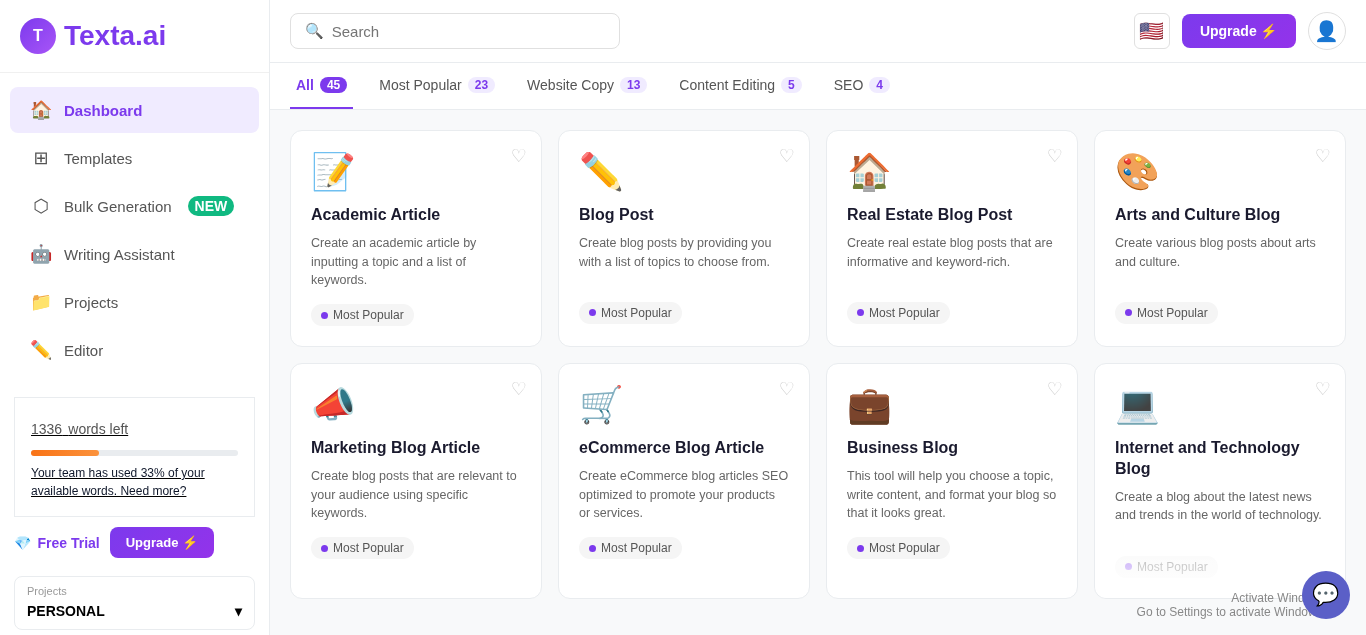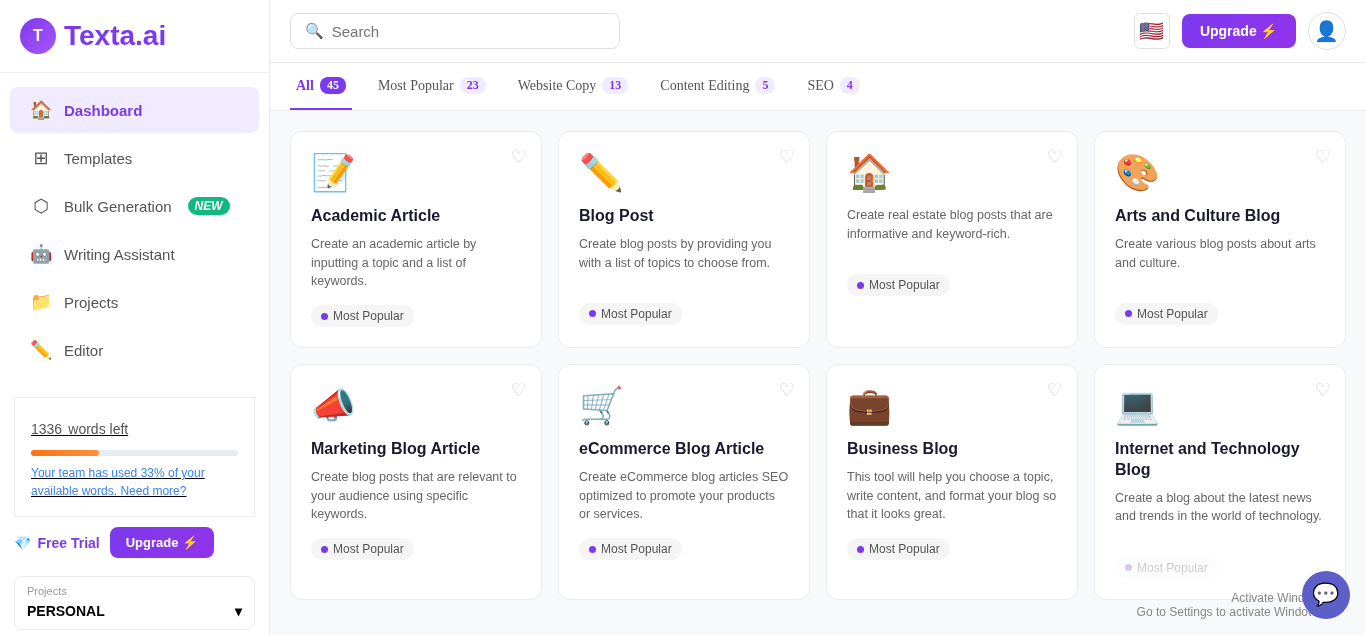--- a/index.html
+++ b/index.html
@@ -56,26 +56,25 @@
       font-size: 15px;
       border-radius: 8px;
       margin: 2px 10px;
       transition: background 0.2s;
     }
     .nav-item.active { background: #f0ebff; color: #7c3aed; font-weight: 600; }
     .nav-icon { font-size: 18px; width: 22px; text-align: center; }
     .badge-new {
       background: #10b981;
       color: white;
-      font-size: 12px;
+      font-size: 14px;
       font-weight: 700;
       padding: 2px 7px;
       border-radius: 10px;
       margin-left: 4px;
-      font-style: italic;
     }
 
     
     .words-section {
       margin: 10px 14px;
       background: #fff;
       border: 1px solid #e9ecef;
       border-radius: 0;
       padding: 16px;
       text-decoration: underline;
@@ -87,21 +86,21 @@
       border-radius: 10px;
       height: 6px;
       margin: 10px 0 8px 0;
     }
     .progress-bar-fill {
       height: 6px;
       border-radius: 10px;
       background: linear-gradient(90deg, #f97316, #fb923c);
       width: 33%;
     }
-    .words-desc { font-size: 12px; color: #3b82f6; line-height: 1.5; }
+    .words-desc { font-size: 12px; color: #0f172a; line-height: 1.5; }
 
     .free-trial-row {
       display: flex;
       align-items: center;
       gap: 10px;
       margin: 0 14px 10px 14px;
     }
     .free-trial-label {
       display: flex;
       align-items: center;
@@ -227,21 +226,20 @@
       padding: 14px 6px;
       margin-right: 20px;
       font-size: 14px;
       color: #555;
       cursor: pointer;
       border-bottom: 2.5px solid transparent;
       display: flex;
       align-items: center;
       gap: 6px;
       white-space: nowrap;
-      font-family: Liberation Serif, serif;
     }
     .filter-tab.active { color: #7c3aed; border-bottom-color: #7c3aed; font-weight: 600; }
     .tab-count {
       background: #f0ebff;
       color: #7c3aed;
       border-radius: 8px;
       padding: 1px 7px;
       font-size: 12px;
       font-weight: 600;
     }
@@ -439,20 +437,21 @@
         <div class="card-desc">Create blog posts by providing you with a list of topics to choose from.</div>
         <div class="card-badge">
           <span class="badge-dot"></span>
           <span>Most Popular</span>
         </div>
       </div>
 
       <div class="card">
         <span class="card-heart">♡</span>
         <span class="card-emoji">🏠</span>
+        <div class="card-title">Real Estate Blog Post</div>
         <div class="card-desc">Create real estate blog posts that are informative and keyword-rich.</div>
         <div class="card-badge">
           <span class="badge-dot"></span>
           <span>Most Popular</span>
         </div>
       </div>
 
       <div class="card">
         <span class="card-heart">♡</span>
         <span class="card-emoji">🎨</span>

